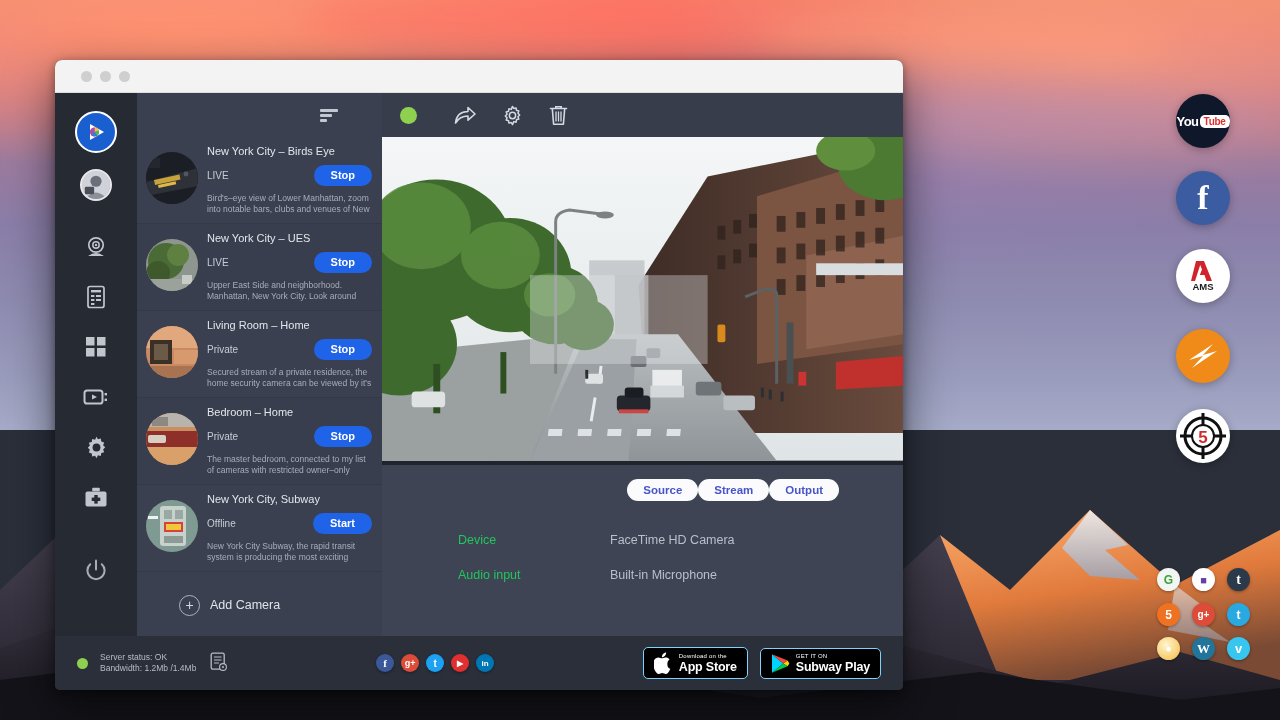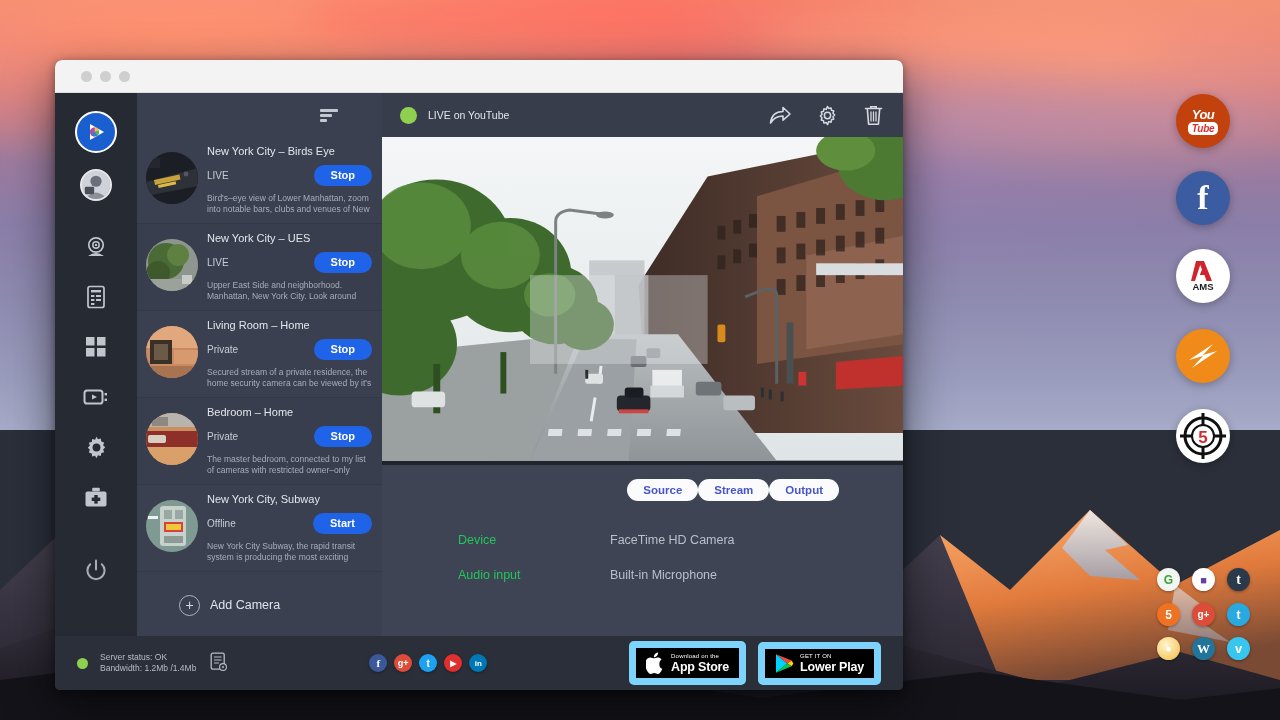--- a/index.html
+++ b/index.html
@@ -182,21 +182,21 @@
   .statusbar {
     height: 54px; flex: 0 0 54px; background: #2a2f3a;
     display: flex; align-items: center; padding: 0 22px 0 22px; gap: 12px;
   }
   .sb-dot { width: 11px; height: 11px; border-radius: 50%; background: #8fd14f; }
   .sb-text { color: #b6bcc8; font-size: 8.5px; line-height: 11.5px; }
   .sb-doc { margin-left: 2px; }
   .sb-spacer { flex: 1; }
   .sb-social { display: flex; gap: 7px; }
   .store-badge {
-    background: #000; border: 7px solid #7dd3fc; border-radius: 5px;
+    background: #000; border: 1px solid #7dd3fc; border-radius: 5px;
     display: flex; align-items: center; gap: 6px; padding: 4px 10px;
     color: #fff; cursor: pointer;
   }
   .store-sub { font-size: 6px; line-height: 7px; letter-spacing: .2px; }
   .store-main { font-size: 12.5px; line-height: 14px; font-weight: bold; letter-spacing: -.2px; }
 </style>
 </head>
 <body>
 
 <div id="desktop">
@@ -232,21 +232,21 @@
     <path d="M0,210 L95,120 L175,190 L250,140 L330,215 L400,175 L470,235 L540,200 L620,250 L700,215 L780,260 L860,230 L940,155 L1010,210 L1090,130 L1175,205 L1280,150 L1280,340 L0,340 Z" fill="url(#mdark)"></path>
     <path d="M940,155 L1010,210 L1090,130 L1175,205 L1280,150 L1280,300 L1000,300 Z" fill="url(#msun)"></path>
     <path d="M1090,130 L1128,165 L1105,170 L1140,200 L1090,196 L1062,168 Z" fill="url(#msnow)" opacity=".85"></path>
     <path d="M1175,205 L1215,235 L1195,238 L1230,262 L1168,250 Z" fill="url(#msnow)" opacity=".55"></path>
     <path d="M95,120 L132,158 L112,162 L145,190 L92,184 L66,156 Z" fill="url(#msnow)" opacity=".75"></path>
     <path d="M330,215 L362,245 L340,248 L372,270 L318,262 Z" fill="url(#msnow)" opacity=".45"></path>
     <path d="M0,268 L120,225 L240,280 L360,240 L480,290 L620,250 L760,300 L900,265 L1050,305 L1180,272 L1280,300 L1280,340 L0,340 Z" fill="url(#mfront)"></path>
     <path d="M0,300 L180,278 L380,310 L560,288 L760,318 L980,292 L1180,320 L1280,308 L1280,340 L0,340 Z" fill="#141319"></path>
   </svg>
 
-  <div class="dock-icon dock-big" style="top:94px; background:#c2410c; flex-direction:column; gap:1px;font-style:italic;">
+  <div class="dock-icon dock-big" style="top:94px; background:#0f172a; flex-direction:row; gap:1px;">
     <span class="yt-top">You</span>
     <span class="yt-box">Tube</span>
   </div>
 
   <div class="dock-icon dock-big" style="top:171px; background:#3b5ca0;">
     <span style="color:#fff; font-size:34px; font-family:'Liberation Serif',serif; font-weight:bold; line-height:34px;">f</span>
   </div>
 
   <div class="dock-icon dock-big" style="top:329px; background:#f08a18;">
     <svg width="40" height="40" viewBox="0 0 40 40">
@@ -521,21 +521,20 @@
       <div class="addcam">
         <span class="addcam-circle">+</span>
         <span class="addcam-label">Add Camera</span>
       </div>
     </div>
 
     <div class="maincol">
 
       <div class="topbar">
         <span class="live-dot"></span>
-        <span class="live-label">LIVE on YouTube</span>
 
         <span class="tool-ico">
           <svg width="22" height="19" viewBox="0 0 22 19">
             <path d="M1.5 17 C2.5 8.5 8 5.5 14 5.5 L14 1.5 L21 8 L14 14.2 L14 10 C8.5 10 4.5 12 1.5 17 Z" fill="none" stroke="#e4e7ee" stroke-width="1.6" stroke-linejoin="round"></path>
           </svg>
         </span>
 
         <span class="tool-ico">
           <svg width="21" height="21" viewBox="0 0 24 24">
             <path fill="none" stroke="#e4e7ee" stroke-width="1.7" stroke-linejoin="round" d="M12 1.6l1.4 2.4 2.7-.7.4 2.8 2.7.8-1 2.6 2 2-2 2 1 2.6-2.7.8-.4 2.8-2.7-.7L12 22.4l-1.4-2.4-2.7.7-.4-2.8-2.7-.8 1-2.6-2-2 2-2-1-2.6 2.7-.8.4-2.8 2.7.7z"></path>
@@ -756,18 +755,18 @@
 
     <div class="store-badge">
       <svg width="19" height="21" viewBox="0 0 19 21">
         <path fill="#00d2ff" d="M1 1.2 L12.2 10.4 L1 19.8 Z"></path>
         <path fill="#ffd400" d="M12.2 10.4 L16.6 7.6 L18.4 10.4 L16.6 13.2 Z"></path>
         <path fill="#f04a3c" d="M1 1.2 L16.6 7.6 L12.2 10.4 Z"></path>
         <path fill="#00c853" d="M1 19.8 L12.2 10.4 L16.6 13.2 Z"></path>
       </svg>
       <div>
         <div class="store-sub">GET IT ON</div>
-        <div class="store-main">Lower Play</div>
+        <div class="store-main">Subway Play</div>
       </div>
     </div>
   </div>
 
 </div>
 
 </body></html>

